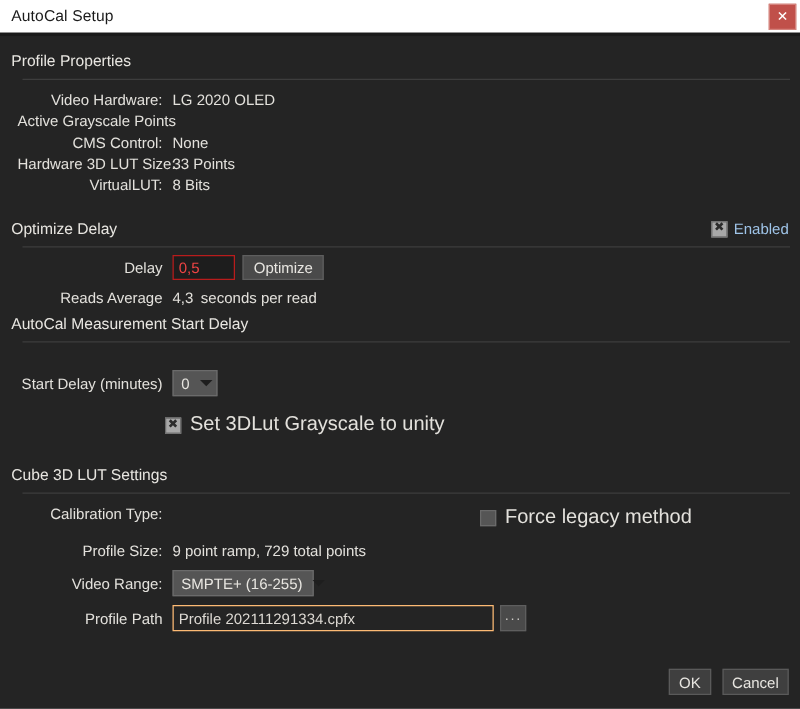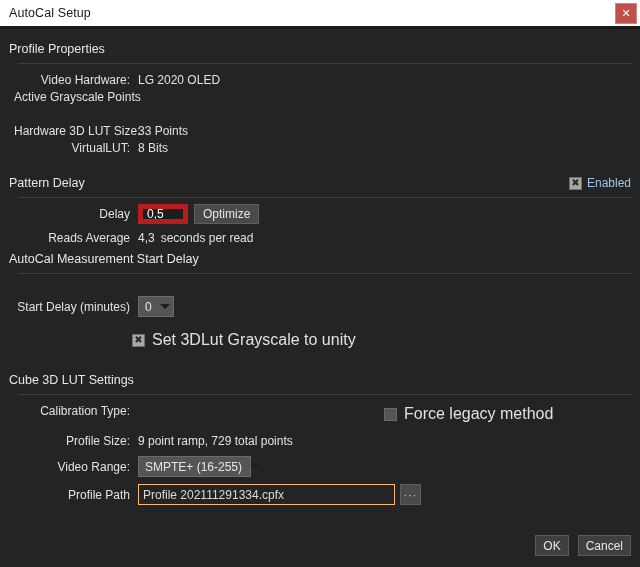--- a/index.html
+++ b/index.html
@@ -149,23 +149,23 @@
   }
   .prop-value {
     font-size: 12px;
     color: #e3e1dc;
     margin-left: 8px;
   }
 
   
   .text-input {
     background: #1d1d1d;
-    border: 5px solid #b91c1c;
-    box-sizing: border-box;
-    color: #ffffff;
+    border: 1px solid #b91c1c;
+    box-sizing: border-box;
+    color: #ef4444;
     font-size: 12px;
     font-family: "Liberation Sans", sans-serif;
     padding: 0 4px;
     outline: none;
     height: 20px;
   }
   .path-input {
     background: #242424;
     border: 1px solid #fdba74;
     box-sizing: border-box;
@@ -279,32 +279,36 @@
       <div class="section-rule"></div>
     </div>
 
     <div class="prop-row" style="top:44px; left:14px;">
       <div class="prop-label" style="width:116px;">Video Hardware:</div>
       <div class="prop-value">LG 2020 OLED</div>
     </div>
     <div class="prop-row" style="top:61px; left:14px;">
       <div class="prop-label" style="width:116px;">Active Grayscale Points</div>
     </div>
+    <div class="prop-row" style="top:78px; left:14px;">
+      <div class="prop-label" style="width:116px;">CMS Control:</div>
+      <div class="prop-value">None</div>
+    </div>
     <div class="prop-row" style="top:95px; left:14px;">
       <div class="prop-label" style="width:116px;">Hardware 3D LUT Size:</div>
       <div class="prop-value">33 Points</div>
     </div>
     <div class="prop-row" style="top:112px; left:14px;">
       <div class="prop-label" style="width:116px;">VirtualLUT:</div>
       <div class="prop-value">8 Bits</div>
     </div>
 
     <div class="section" style="top:144px;">
       <div class="section-header">
-        <div class="section-title">Pattern Delay</div>
+        <div class="section-title">Optimize Delay</div>
         <div class="enabled-wrap">
           <div class="checkbox">
             <span class="mark">✖</span>
           </div>
           <div class="enabled-label">Enabled</div>
         </div>
       </div>
       <div class="section-rule"></div>
     </div>
 

